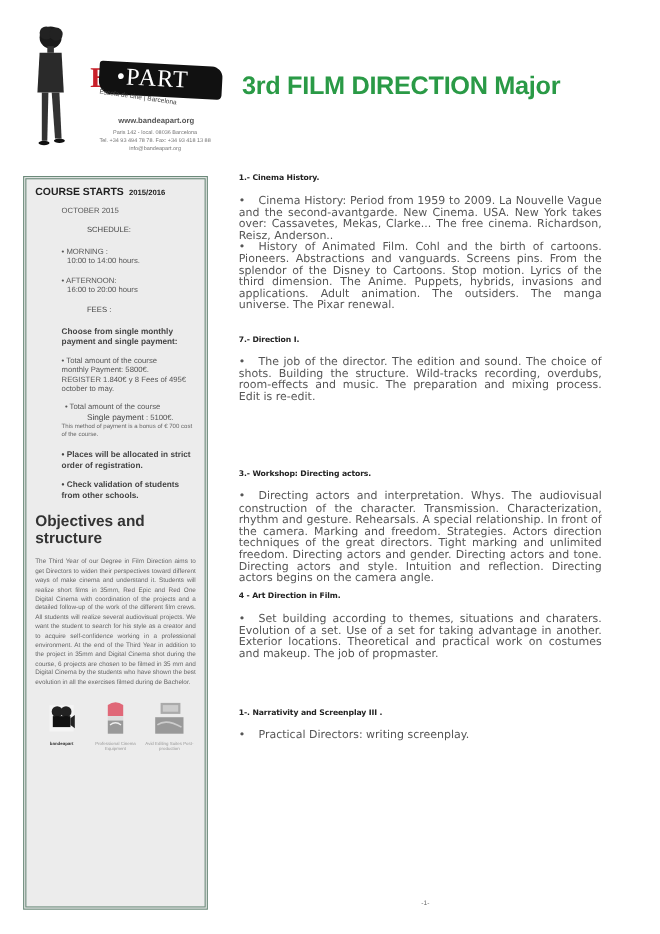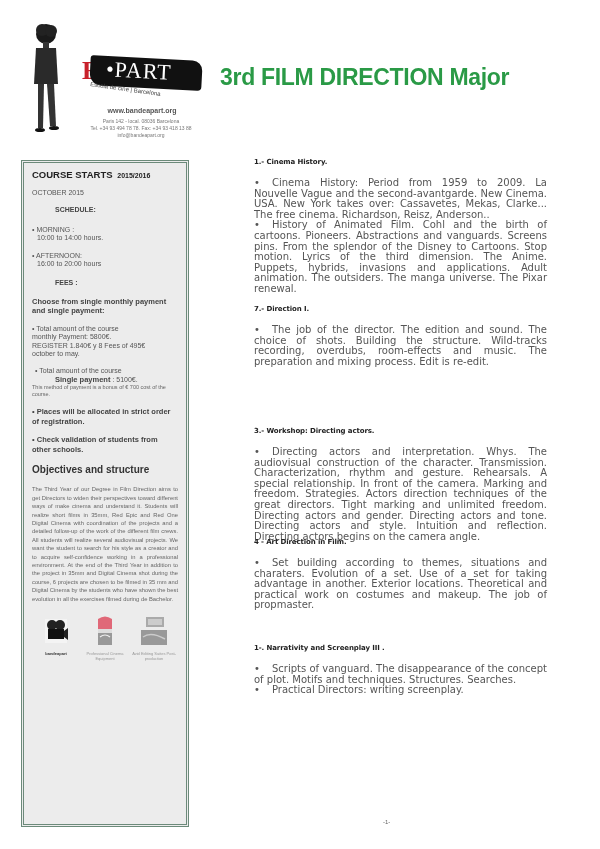--- a/index.html
+++ b/index.html
@@ -21,38 +21,38 @@
 
     
     .header { position: absolute; left: 220px; top: 63px; }
     .header .degree { font-family: "Liberation Sans", sans-serif; font-weight: bold; font-size: 16.5px; color: #111; letter-spacing: -0.1px; }
     .header .major { font-family: "Liberation Sans", sans-serif; font-weight: bold; font-size: 23px; color: #2a9a46; margin-top: 1px; letter-spacing: -0.3px; }
 
     
     .sidebar { position: absolute; left: 21px; top: 160px; width: 168px; height: 667px; background: #ececec; border: 3px double #6c8a7a; padding: 6px 8px 6px 8px; }
     .sidebar .course-title { font-weight: bold; font-size: 9.5px; color: #222; }
     .sidebar .course-title .yr { font-size: 7px; margin-left: 2px; }
-    .sidebar p { font-size: 7px; line-height: 8.4px; color: #555; }
-    .sidebar .lbl { font-weight: bold; color: #444; font-size: 7px; padding-left: 23px; }
+    .sidebar p { font-size: 7px; line-height: 8.4px; color: #555; margin-left: 24px; }
+    .sidebar .lbl { font-weight: normal; color: #444; font-size: 7px; padding-left: 23px; }
     .sidebar .boldline { font-weight: bold; color: #444; font-size: 7.5px; line-height: 9.5px; }
     .sidebar .small { font-size: 5.5px; line-height: 7px; color: #666; }
-    .sidebar .obj-title { font-weight: bold; font-size: 10px; color: #333; margin-top: 10px; }
+    .sidebar .obj-title { font-weight: bold; font-size: 14px; color: #333; margin-top: 10px; }
     .sidebar .obj-body { font-size: 5.8px; line-height: 8.4px; color: #666; text-align: justify; margin-top: 10px; }
     .mt9 { margin-top: 9px; }
     .mt11 { margin-top: 11px; }
 
     .sidebar .logos { display: flex; justify-content: space-between; margin-top: 12px; padding: 0 2px; }
     .sidebar .logo-item { width: 44px; display: flex; flex-direction: column; align-items: center; }
     .sidebar .logo-art { width: 26px; height: 32px; }
     .sidebar .logo-cap { font-size: 4px; color: #999; text-align: center; margin-top: 4px; line-height: 5px; }
     .sidebar .logo-cap.dark { color: #333; font-weight: bold; }
 
     
     .main { position: absolute; left: 217px; top: 158px; width: 330px; }
-    .section { margin-bottom: 0; margin-left: 37px; }
+    .section { margin-bottom: 0; }
     .section h3 { font-family: "DejaVu Sans", sans-serif; font-weight: bold; font-size: 7px; color: #222; letter-spacing: -0.1px; }
     .section .items { margin-top: 12px; }
     .section .item { font-family: "DejaVu Sans", sans-serif; font-size: 10px; line-height: 10.6px; color: #555; text-align: justify; }
     .section .item .bullet { display: inline-block; width: 18px; }
 
     .s1 { position: absolute; top: 0; }
     .s2 { position: absolute; top: 147px; }
     .s3 { position: absolute; top: 269px; }
     .s4 { position: absolute; top: 380px; }
     .s5 { position: absolute; top: 486px; }
@@ -182,19 +182,18 @@
   <div class="section s4">
     <h3>4 - Art Direction in Film.</h3>
     <div class="items">
       <div class="item"><span class="bullet">•</span><span>Set building according to themes, situations and charaters. Evolution of a set. Use of a set for taking advantage in another. Exterior locations. Theoretical and practical work on costumes and makeup. The job of propmaster.</span></div>
     </div>
   </div>
 
   <div class="section s5">
     <h3>1-. Narrativity and Screenplay III .</h3>
     <div class="items">
-      <div class="item"><span class="bullet">•</span><span>Scripts of vanguard. The disappearance of the concept of plot. Motifs and techniques. Structures. Searches.</span></div>
       <div class="item"><span class="bullet">•</span><span>Practical Directors: writing screenplay.</span></div>
     </div>
   </div>
 </div>
 
 <div class="page-number">-1-</div>
 
 </body></html>

